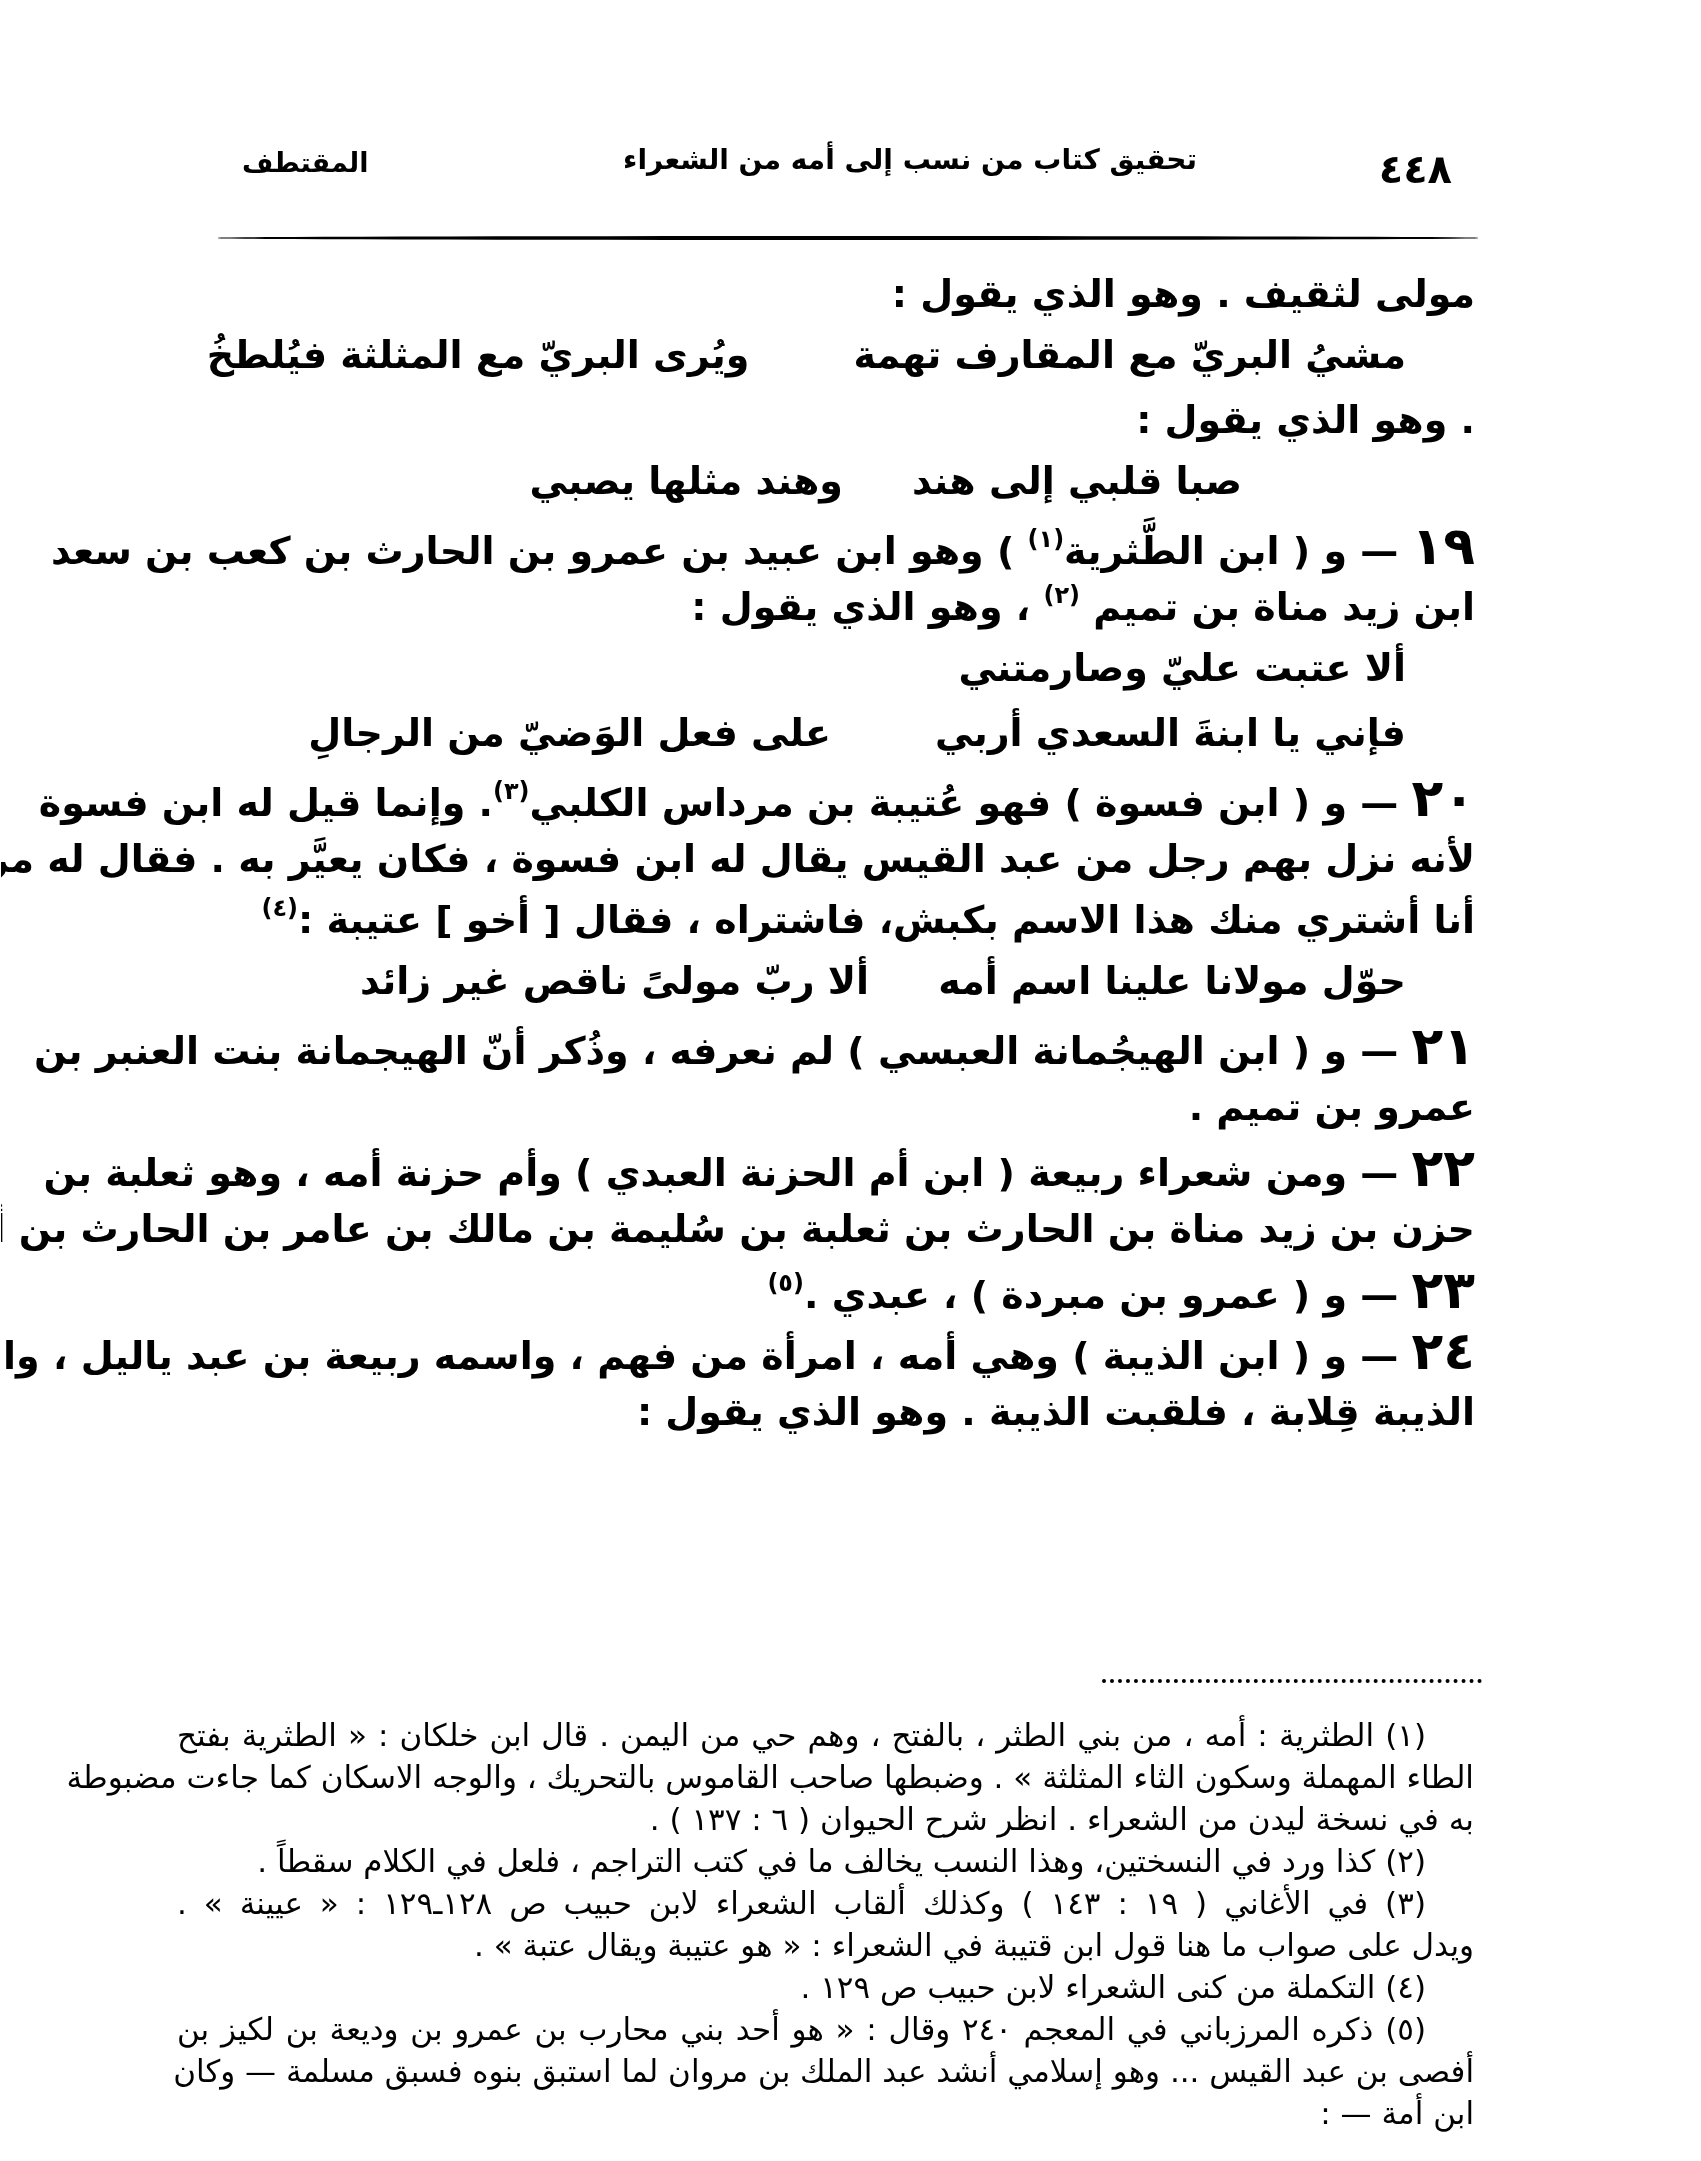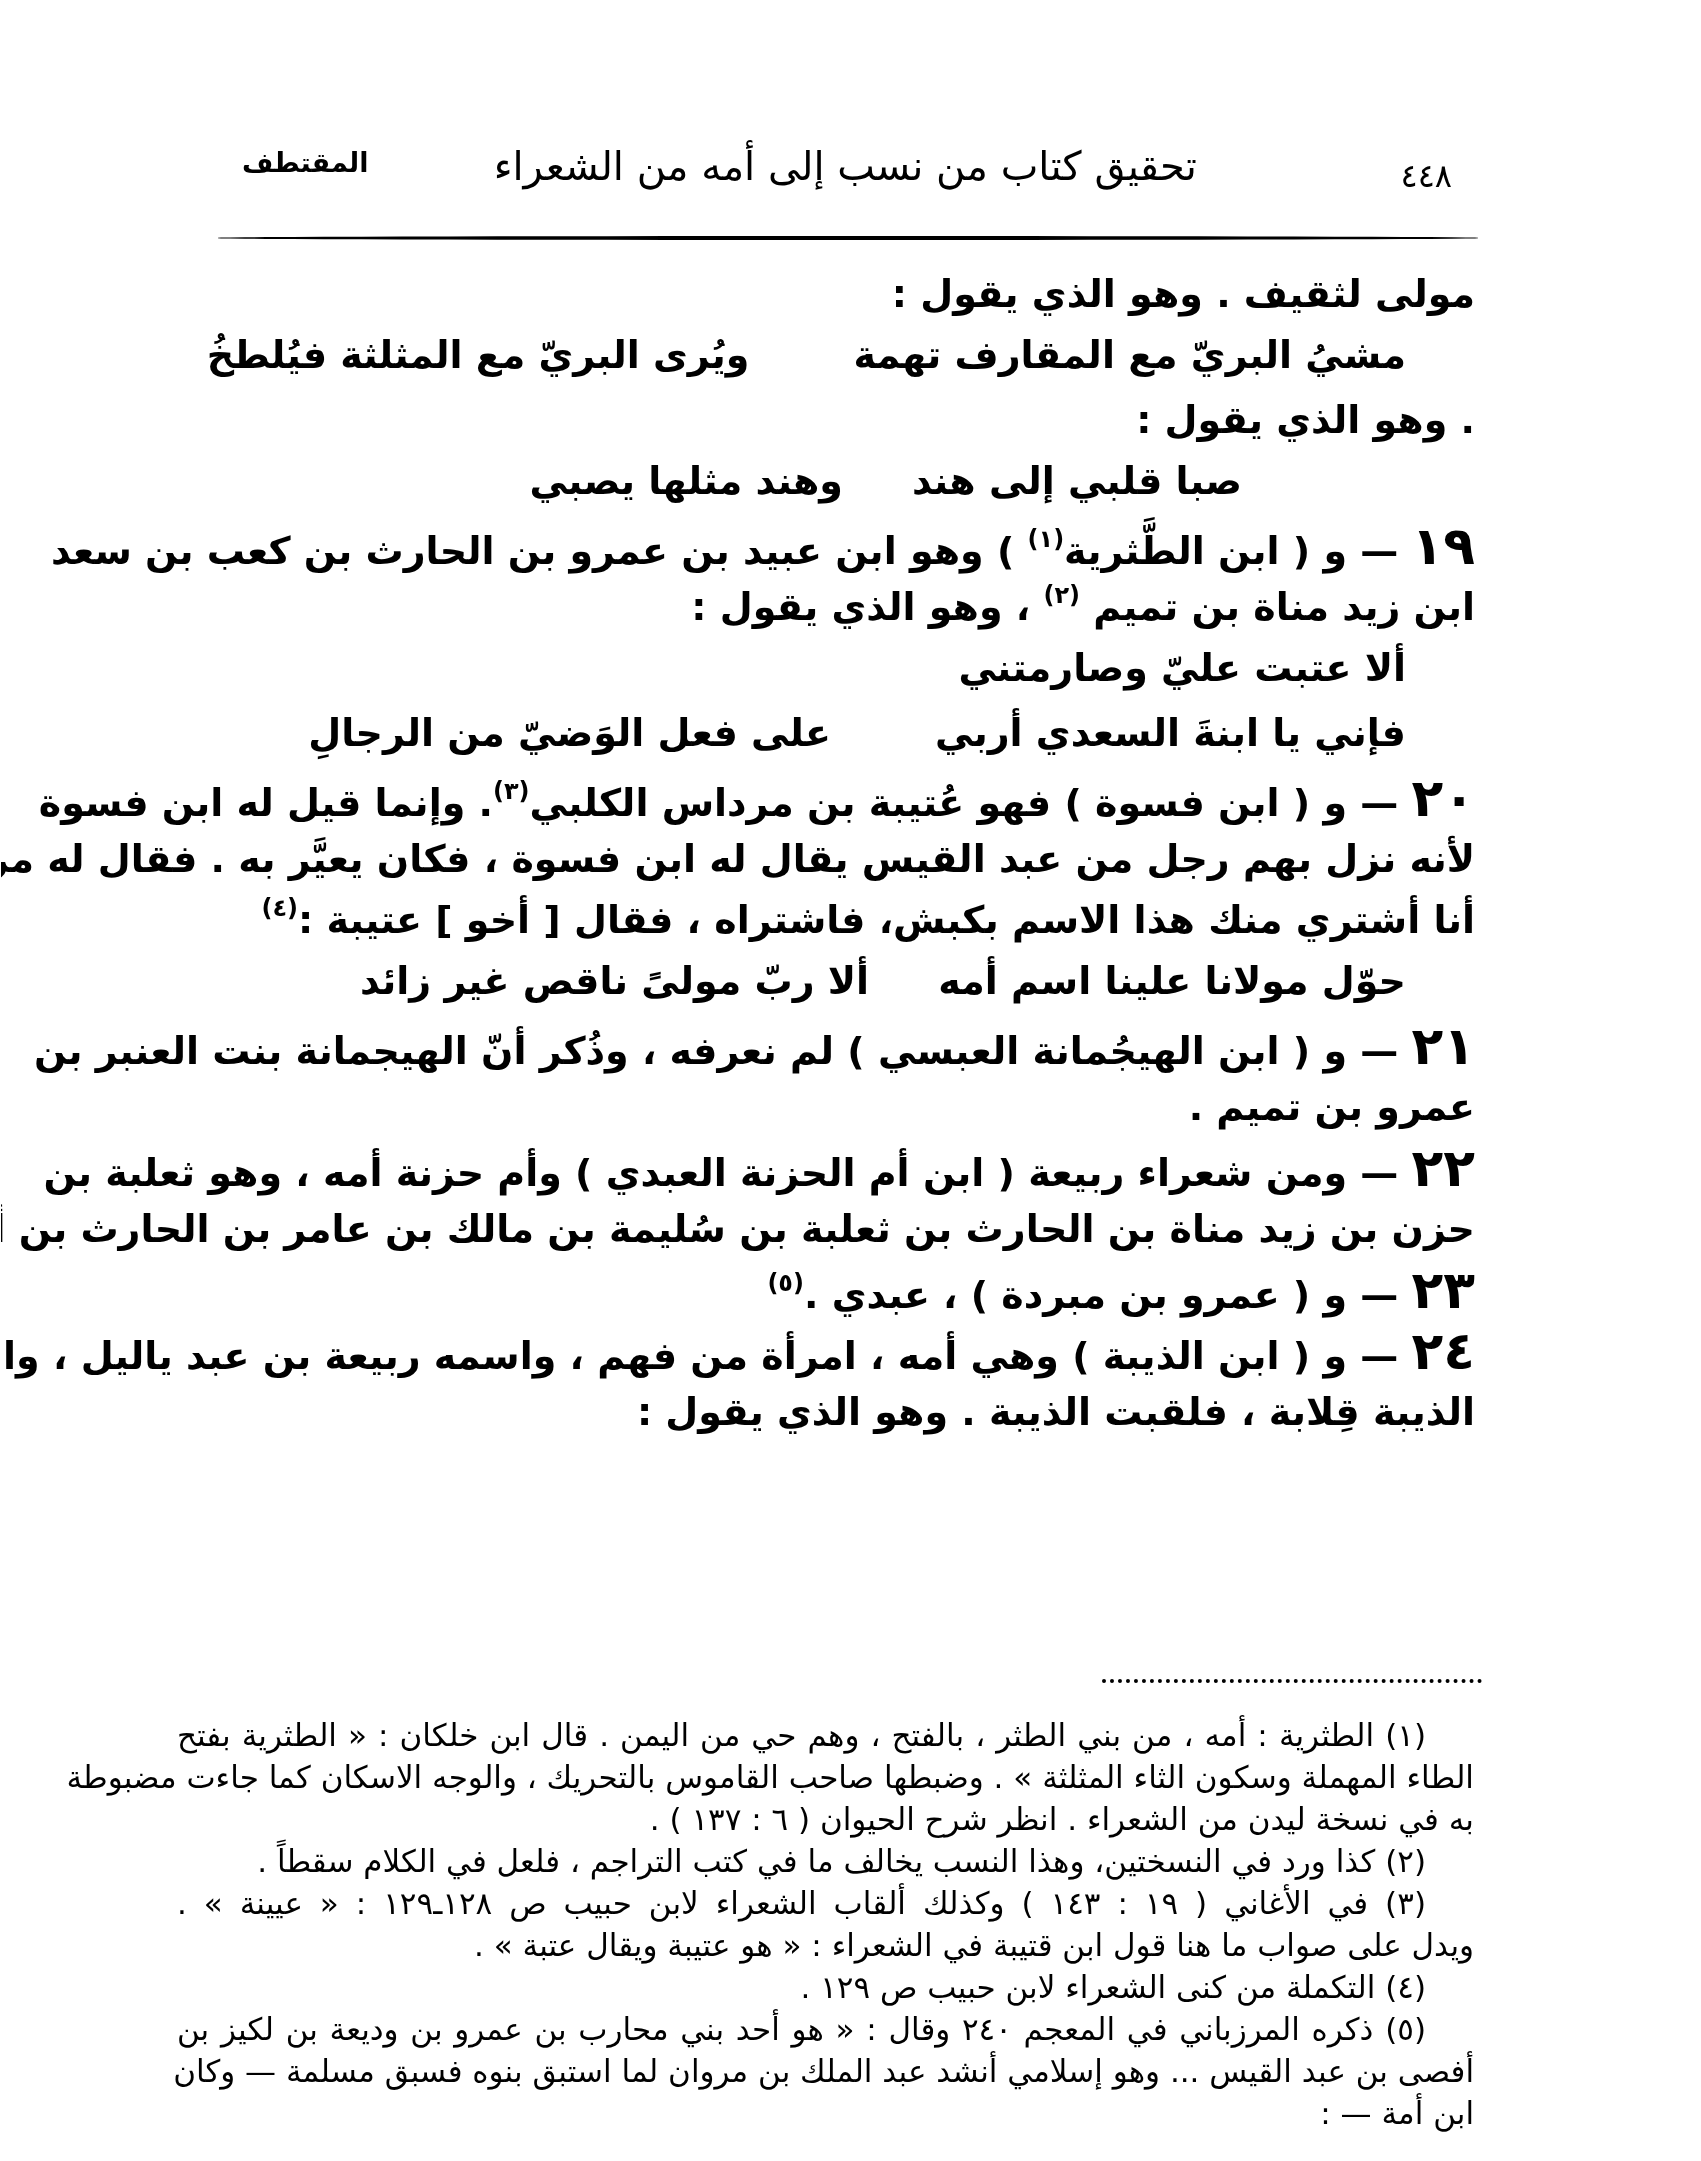--- a/index.html
+++ b/index.html
@@ -27,30 +27,30 @@
       position: absolute;
       top: 143px;
       left: 242px;
       width: 1210px;
       height: 69px;
       direction: rtl;
     }
     .rh-page-number {
       position: absolute;
       right: 0;
-      top: 14px;
-      font-size: 32px;
-      font-weight: normal;
+      top: 3px;
+      font-size: 40px;
+      font-weight: bold;
     }
     .rh-title {
       position: absolute;
       right: 255px;
       top: 0;
-      font-size: 40px;
-      font-weight: normal;
+      font-size: 28px;
+      font-weight: bold;
       white-space: nowrap;
     }
     .rh-journal {
       position: absolute;
       left: 0;
       top: 4.3px;
       font-size: 27px;
       font-weight: bold;
     }
     .header-rule {

